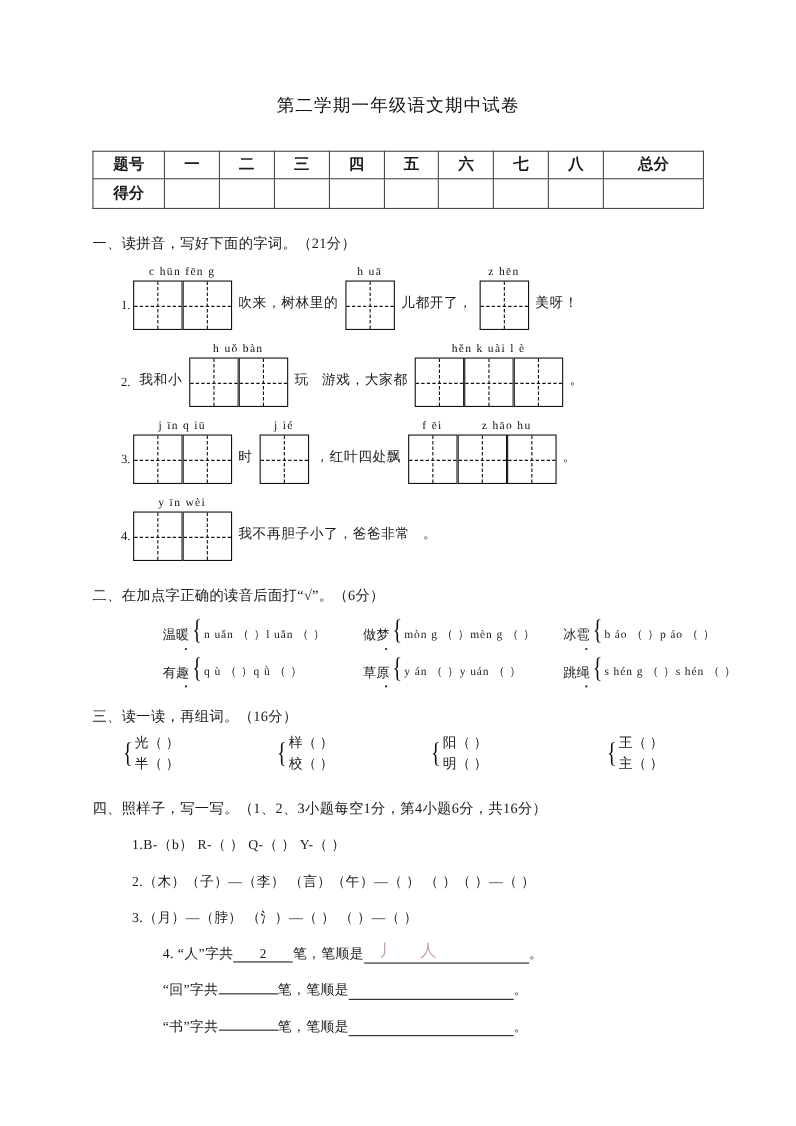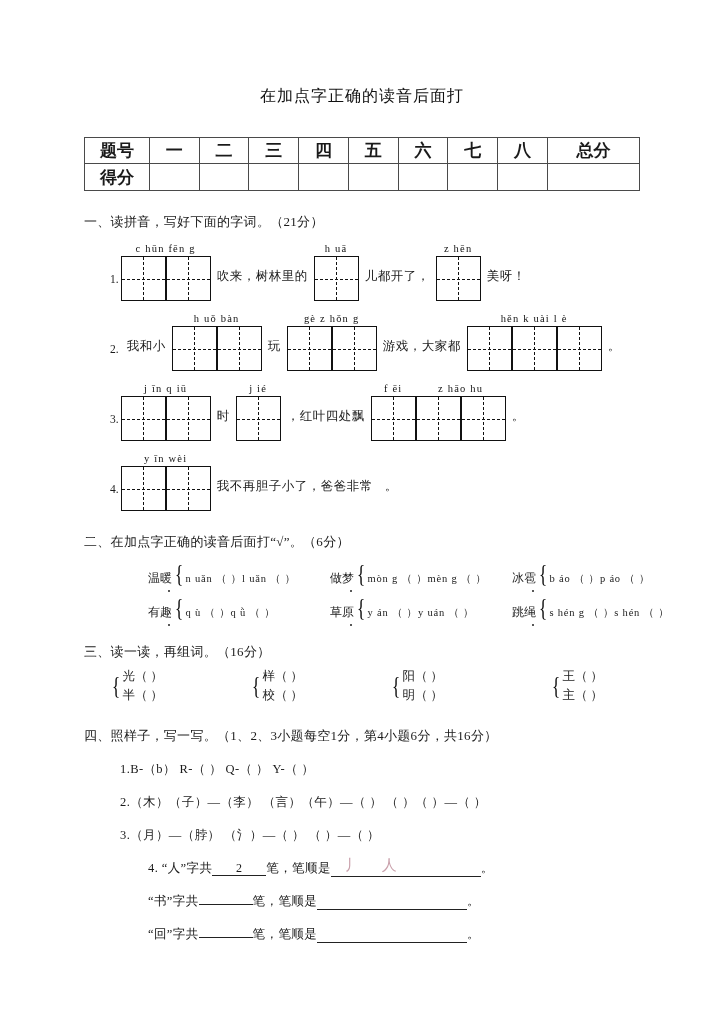--- a/index.html
+++ b/index.html
@@ -34,21 +34,21 @@
   }
 
   
   .score-table-wrap {
     margin: 30px auto 0 auto;
     width: 556px;
   }
   table.score-table {
     border-collapse: collapse;
     width: 100%;
-    font-size: 17px;
+    font-size: 14px;
     border-radius: 20px;
   }
   table.score-table td {
     border: 1px solid #4a4a4a;
     text-align: center;
     height: 22px;
     font-weight: 600;
     color: #1a1a1a;
   }
   table.score-table td.label {
@@ -240,21 +240,21 @@
     letter-spacing: 22px;
     font-family: "Liberation Serif", "DejaVu Serif", serif;
     white-space: nowrap;
   }
 </style>
 </head>
 <body>
 
 <div class="page">
 
-  <div class="title">在加点字正确的读音后面打</div>
+  <div class="title">第二学期一年级语文期中试卷</div>
 
   <div class="score-table-wrap">
     <table class="score-table">
       <tbody>
           <tr>
         <td class="label">题号</td>
         <td>一</td>
         <td>二</td>
         <td>三</td>
         <td>四</td>
@@ -311,27 +311,20 @@
         <span class="num">2.</span>
         <span class="pytext lpad rpad">我和小</span>
         <span class="tzg">
           <div class="py">h uǒ  bàn</div>
           <div class="tzboxes">
             <div class="tz"></div>
             <div class="tz"></div>
           </div>
         </span>
         <span class="pytext lpad rpad">玩</span>
-        <span class="tzg">
-          <div class="py">gè  z hǒn g</div>
-          <div class="tzboxes">
-            <div class="tz"></div>
-            <div class="tz"></div>
-          </div>
-        </span>
         <span class="pytext lpad rpad">游戏，大家都</span>
         <span class="tzg">
           <div class="py">hěn  k uài  l è</div>
           <div class="tzboxes">
             <div class="tz"></div>
             <div class="tz"></div>
             <div class="tz"></div>
           </div>
         </span>
         <span class="pytext lpad rpad">。</span>
@@ -476,21 +469,21 @@
   <div class="q4">
     <div class="q4line">1.B-（b）    R-（      ）    Q-（      ）     Y-（      ）</div>
     <div class="q4line">2.（木）（子）—（李）   （言）（午）—（       ）    （    ）（    ）—（       ）</div>
     <div class="q4line">3.（月）—（脖）        （氵）—（      ）          （        ）—（      ）</div>
 
     <div class="q4line sub">
       <span>4. “人”字共</span><span class="blank-s">2</span><span>笔，笔顺是</span><span class="blank-l"><span class="hand">丿人</span></span><span>。</span>
     </div>
 
     <div class="q4line sub">
+      <span>“回”字共</span><span class="blank-s"></span><span>笔，笔顺是</span><span class="blank-l"></span><span>。</span>
+    </div>
+
+    <div class="q4line sub">
       <span>“书”字共</span><span class="blank-s"></span><span>笔，笔顺是</span><span class="blank-l"></span><span>。</span>
     </div>
-
-    <div class="q4line sub">
-      <span>“回”字共</span><span class="blank-s"></span><span>笔，笔顺是</span><span class="blank-l"></span><span>。</span>
-    </div>
   </div>
 
 </div>
 
 </body></html>

